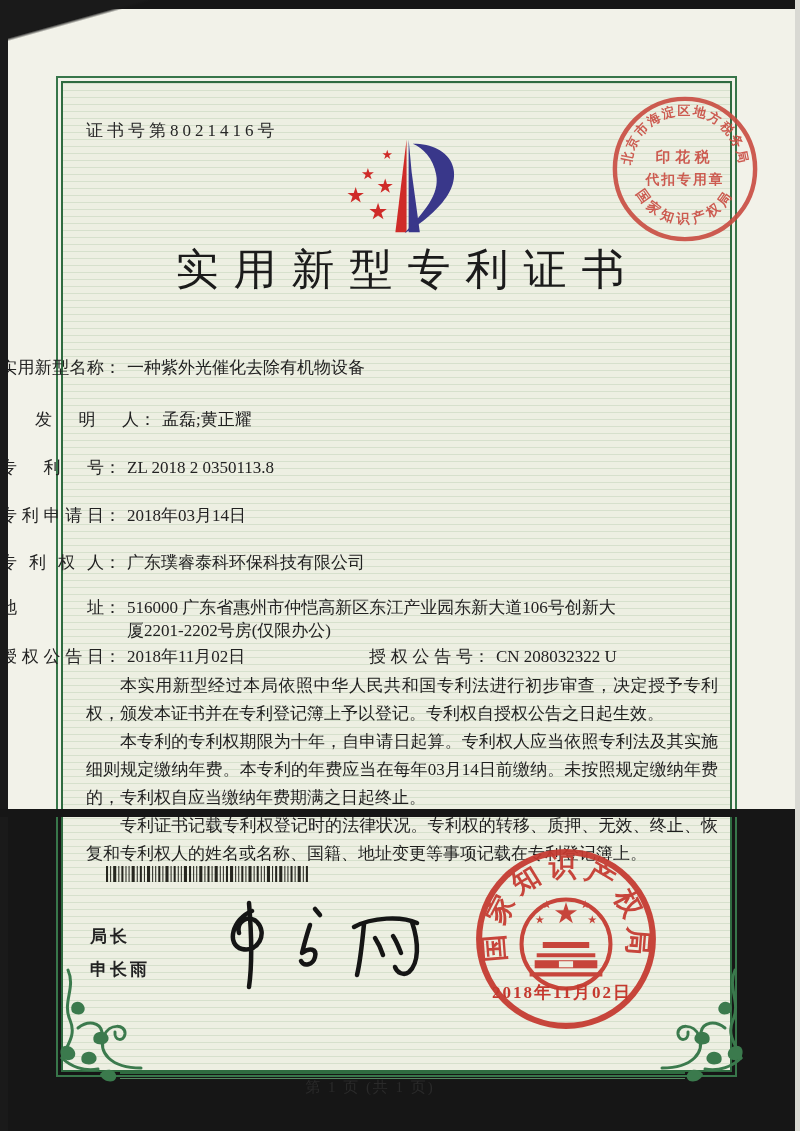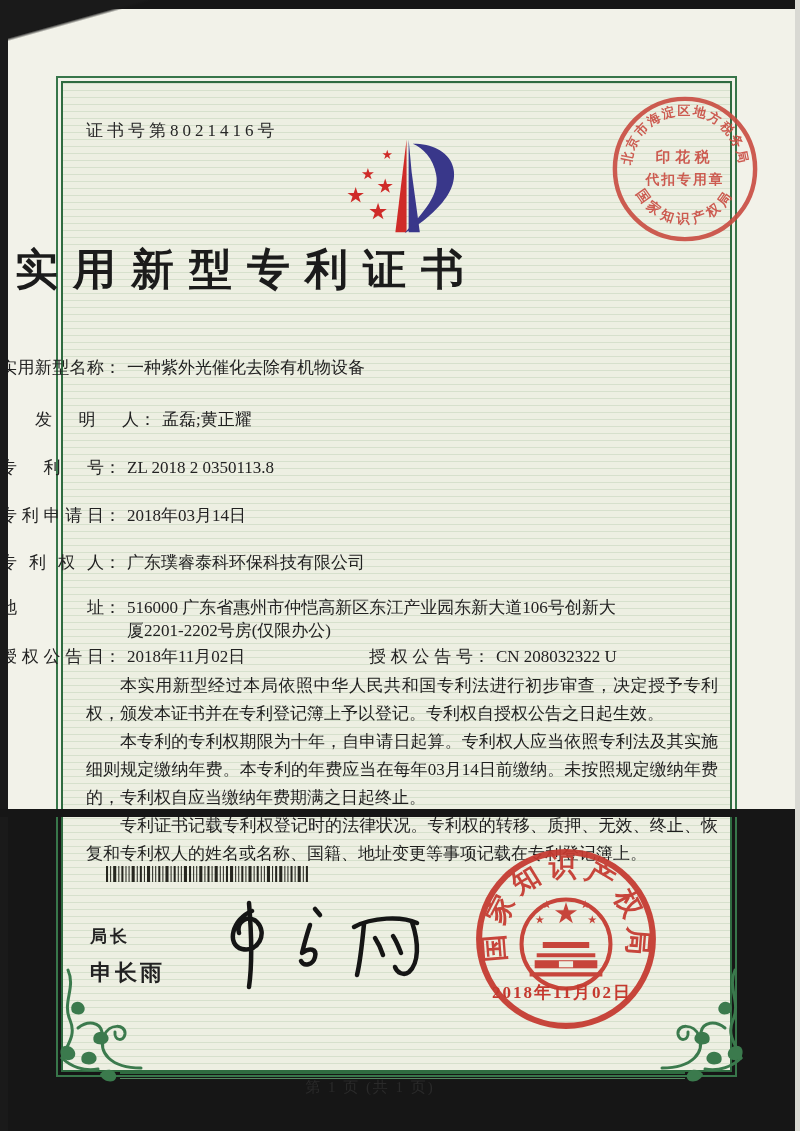--- a/index.html
+++ b/index.html
@@ -32,39 +32,39 @@
       #edefe2;
   }
   .flourish{position:absolute;width:95px;height:115px;}
   .flourish.bl{left:48px;top:968px;}
   .flourish.br{left:660px;top:968px;transform:scaleX(-1);}
   .bottom-rule{position:absolute;left:120px;top:1072px;width:565px;height:4px;
     border-top:2px solid #2f6b40;border-bottom:1px solid #54855f;}
 
   .cert-no{position:absolute;left:86px;top:119px;font-size:17px;color:#262626;letter-spacing:4px;}
   .logo{position:absolute;left:318px;top:131px;width:168px;height:118px;}
-  .title{position:absolute;left:0;top:241px;width:800px;text-align:left;
-    font-size:43px;font-weight:bold;color:#1b1b1b;letter-spacing:15px;text-indent:15px;}
+  .title{position:absolute;left:0;top:241px;width:800px;text-align:center;
+    font-size:43px;font-weight:normal;color:#1b1b1b;letter-spacing:15px;text-indent:15px;}
   .frow{position:absolute;display:flex;font-size:17px;color:#222;width:632px;line-height:23px;}
   .flabel{display:inline-block;width:104px;text-align:justify;text-align-last:justify;flex:none;}
   .fcolon{flex:none;margin-right:6px;}
   .fvalue{flex:1;}
   .r1{top:356px;} .r2{top:408px;padding-left:35px;} .r3{top:456px;} .r4{top:504px;}
   .r5{top:551px;} .r6{top:596px;} .r7{top:645px;}
   .gleft{display:flex;width:369px;flex:none;}
   .gright{display:flex;flex:1;}
 
   .paras{position:absolute;left:86px;top:672px;width:632px;font-size:17px;
     color:#1e1e1e;line-height:28px;}
   .paras p{margin:0;text-indent:2em;text-align:justify;}
 
   .barcode{position:absolute;left:106px;top:866px;width:205px;height:16px;}
 
   .dir-title{position:absolute;left:90px;top:925px;font-size:17px;font-weight:bold;color:#222;letter-spacing:3px;}
-  .dir-name{position:absolute;left:90px;top:958px;font-size:22px;font-weight:bold;color:#222;letter-spacing:3px;}
+  .dir-name{position:absolute;left:90px;top:958px;font-size:17px;font-weight:bold;color:#222;letter-spacing:3px;}
   .sig{position:absolute;left:212px;top:895px;width:235px;height:100px;}
 
   .seal{position:absolute;left:470px;top:843px;width:192px;height:192px;opacity:.93;}
   .seal-date{position:absolute;left:492px;top:981px;font-size:17px;font-weight:bold;
     color:#c5392f;letter-spacing:2px;}
   .tax-stamp{position:absolute;left:606px;top:90px;width:158px;height:158px;opacity:.9;}
 
   .page-footer{position:absolute;left:0;top:1042px;width:740px;text-align:center;
     font-size:15px;color:#2a2a2a;letter-spacing:2px;margin-top:36px;}
 </style>

